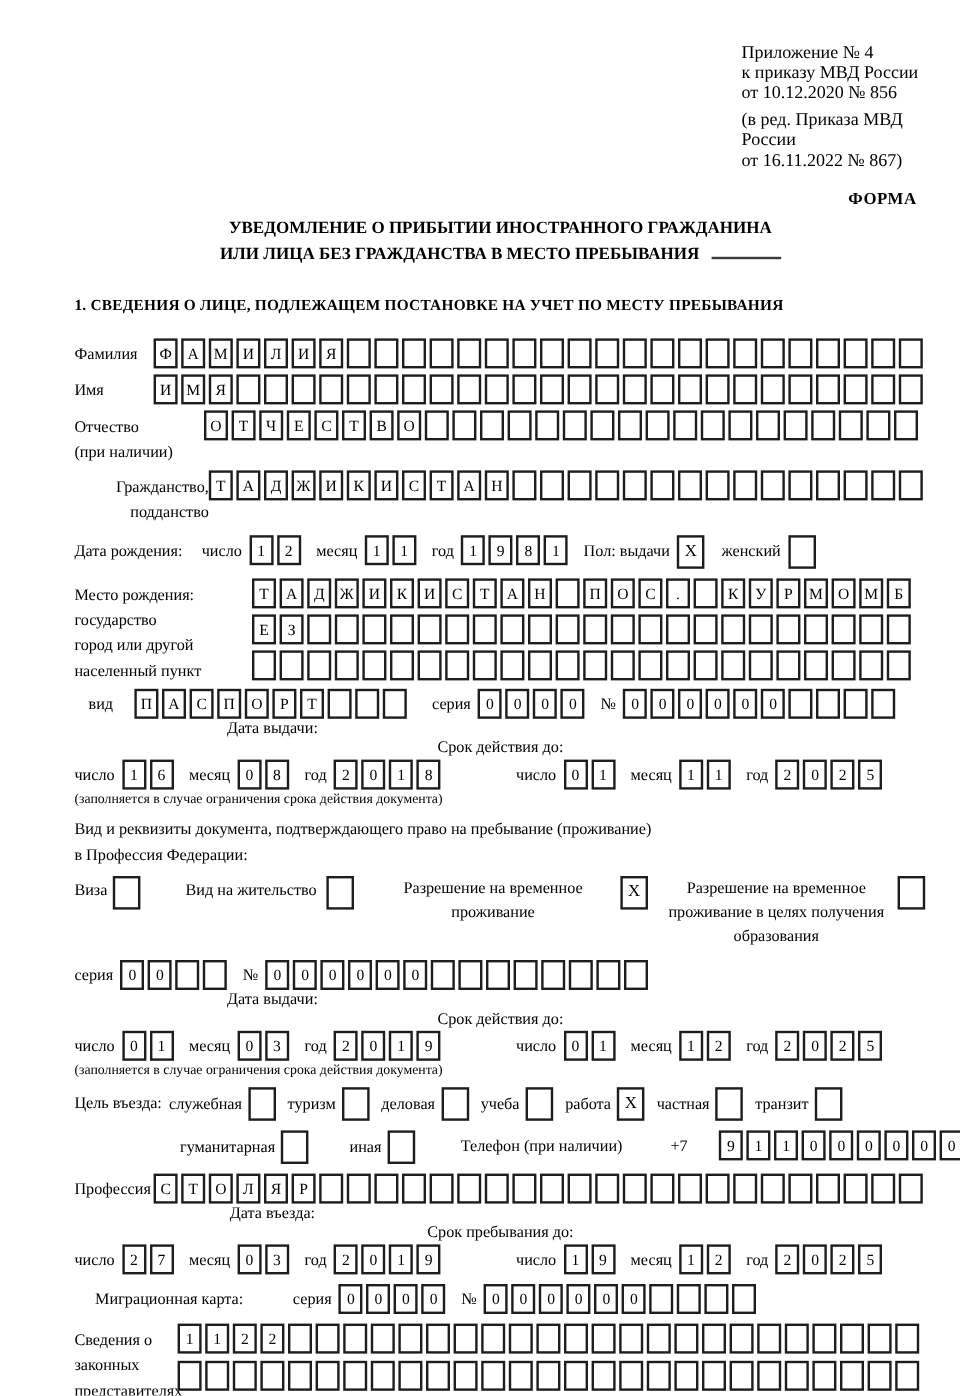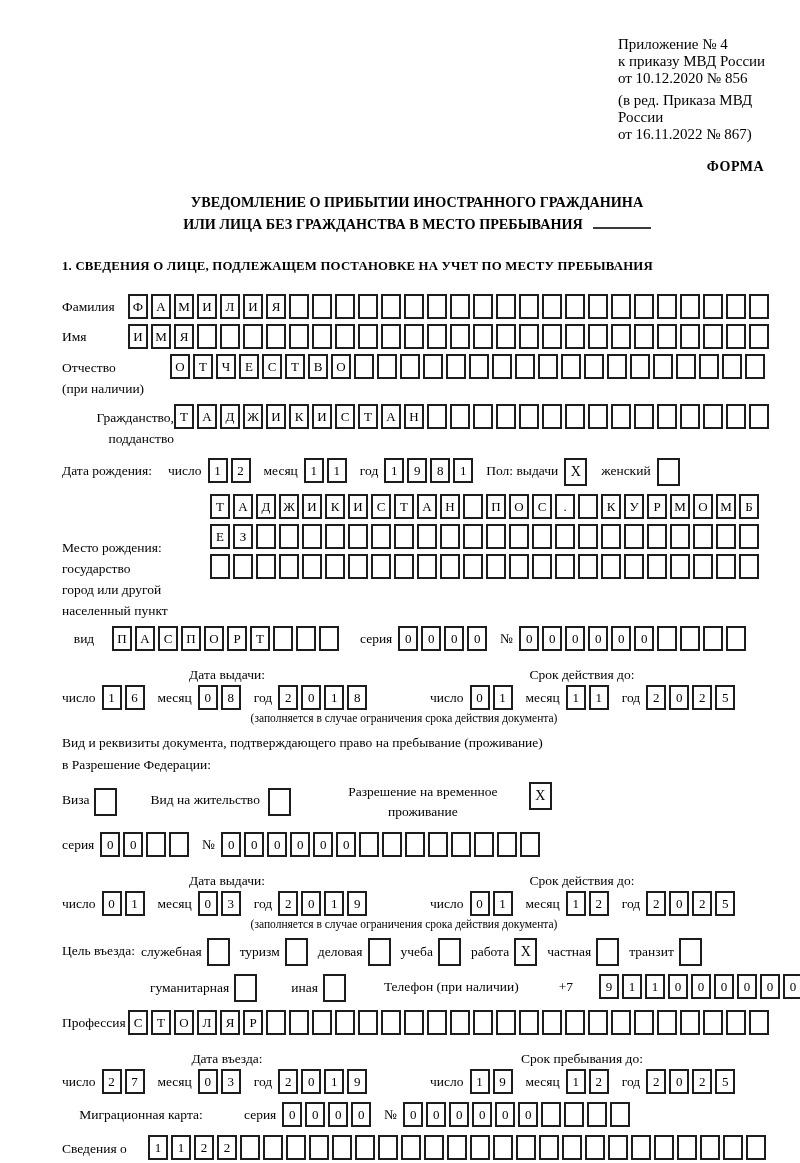--- a/index.html
+++ b/index.html
@@ -10,54 +10,54 @@
     padding:36px 28px 10px 62px;
     font-family:"Liberation Serif","DejaVu Serif",serif;
     font-size:13.5px; color:#000;
     position:relative;
   }
   
   .appendix { margin-left:556px; font-size:15px; line-height:17px; }
   .appendix .gap { margin-top:5px; }
   .forma { margin-top:16px; padding-right:8px; text-align:right; font-weight:bold; font-size:14px; letter-spacing:0.5px; }
   
-  .title { margin-top:16px; text-align:center; font-weight:bold; font-size:14.2px; line-height:22px; }
+  .title { margin-top:4px; text-align:center; font-weight:bold; font-size:14.2px; line-height:22px; }
   .uline { display:inline-block; width:58px; border-bottom:2px solid #3a3a3a; margin-left:10px; }
   .sec1 { margin-top:24px; font-weight:bold; font-size:12.8px; letter-spacing:0.2px; }
   
   .row { display:flex; align-items:flex-start; margin-top:5px; }
   .lbl { padding-top:5px; flex:0 0 auto; }
   .lbl2 { line-height:21px; padding-top:3px; flex:0 0 auto; }
   .cells { display:flex; flex-wrap:nowrap; flex:0 0 auto; }
   .cb {
     flex:0 0 auto; width:20px; height:25px; margin-right:3px;
     border:2px solid #1d1d1d; background:#fff;
     text-align:center; font-size:13px; line-height:21px;
     font-family:"Liberation Serif","DejaVu Serif",serif;
   }
   .ckb {
     flex:0 0 auto; display:inline-block; width:23px; height:28px;
     border:2px solid #1d1d1d; background:#fff; text-align:center;
     font-size:14px; line-height:24px; vertical-align:middle;
   }
-  .w66 { width:66px; } .w108 { width:108px; } .w112 { width:112px;text-align:right; } .w148 { width:148px;margin-top:40px; } .w86 { width:86px; }
+  .w66 { width:66px; } .w108 { width:108px; } .w112 { width:112px;text-align:right; } .w148 { width:148px; } .w86 { width:86px; }
   .inlbl { padding-top:5px; margin-right:6px; flex:0 0 auto;text-align:center; }
   .g10 { margin-left:10px; } .g14 { margin-left:14px; } .g18 { margin-left:18px; }
   .center-b { text-align:center; font-weight:bold; margin-top:10px; font-size:13.5px; }
   
-  .datehead { display:flex; margin-top:16px; }
+  .datehead { display:flex; margin-top:0;flex-direction:column; }
   .datehead .l { width:330px; text-align:center; }
   .datehead .r { flex:1; text-align:center; }
   .daterow { display:flex; margin-top:2px; }
   .daterow .l { width:330px; display:flex; align-items:flex-start; }
   .daterow .r { flex:1; display:flex; align-items:flex-start; padding-left:38px; }
-  .note { margin-top:2px; text-align:center; padding-right:26px; font-size:11.5px; }
+  .note { margin-top:2px; text-align:left; padding-right:26px; font-size:11.5px; }
   .plain { margin-top:8px; line-height:22px; }
   
-  .optrow { display:flex; margin-top:6px; align-items:center;gap:16px; }
+  .optrow { display:flex; margin-top:6px; align-items:flex-start; }
   .opt { display:flex; align-items:flex-start; }
   .opt .ckb { margin-left:8px; }
   .optxt { text-align:center; line-height:20px; }
   .optxt.w190 { width:196px; }
   .optxt.w186 { width:186px; }
   
   .popt { display:flex; align-items:center; flex:0 0 auto; }
   .popt .ckb { margin-left:5px; }
   .mt8 { margin-top:8px; }
 </style>
@@ -413,35 +413,39 @@
           <span class="cb">0</span>
           <span class="cb">2</span>
           <span class="cb">5</span>
         </div>
     </div>
   </div>
   <div class="note">(заполняется в случае ограничения срока действия документа)</div>
 
   <div class="plain">
     <div>Вид и реквизиты документа, подтверждающего право на пребывание (проживание)</div>
-    <div>в Разрешение Федерации:</div>
+    <div>в Профессия Федерации:</div>
   </div>
 
   <div class="optrow">
     <div class="opt">
       <div class="lbl" style="padding-top:4px;">Виза</div>
       <span class="ckb" style="margin-left:4px;"></span>
     </div>
     <div class="opt g18">
-      <div class="lbl" style="padding-top:4px;">Вид на жительство</div>
+      <div class="lbl" style="padding-top:4px;margin-left:20px;">Вид на жительство</div>
       <span class="ckb"></span>
     </div>
     <div class="opt g18">
       <div class="optxt w190">Разрешение на временное проживание</div>
       <span class="ckb">X</span>
+    </div>
+    <div class="opt g14">
+      <div class="optxt w186">Разрешение на временное проживание в целях получения образования</div>
+      <span class="ckb"></span>
     </div>
   </div>
 
   <div class="row" style="margin-top:10px;">
     <div class="inlbl">серия</div>
     <div class="cells">
         <span class="cb">0</span>
         <span class="cb">0</span>
         <span class="cb"></span>
         <span class="cb"></span>

